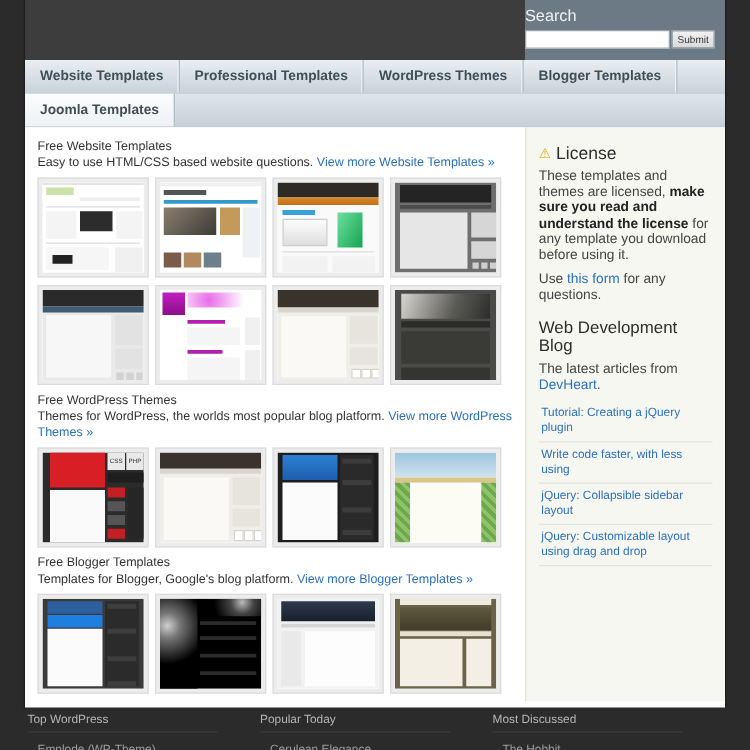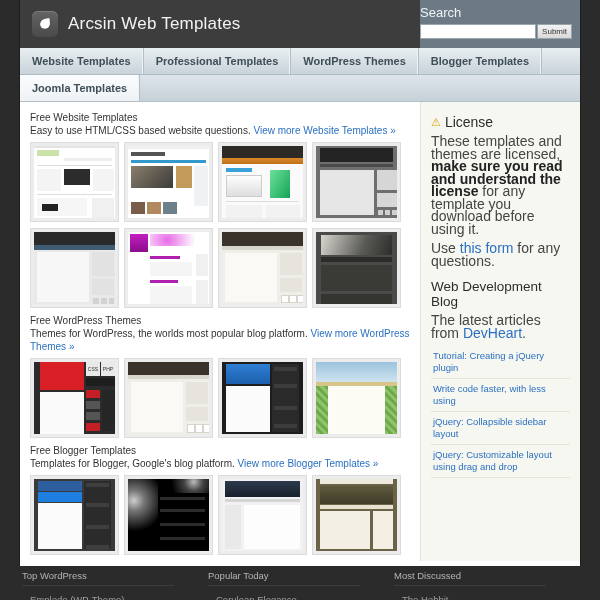--- a/index.html
+++ b/index.html
@@ -201,21 +201,21 @@
     font-size: 14px;
     color: #2c2c2c;
     margin: 2px 0 5px 0;
     display: flex;
     align-items: center;
     gap: 4px;
     font-weight: 400;
   }
   .side-h.big { font-size: 13.5px; margin-top: 12px; }
   .side-p {
-    font-size: 14px;
+    font-size: 11px;
     color: #444;
     line-height: 12.5px;
     margin: 0 0 7px 0;
   }
   .side-p b { color:#222; }
   .side-p a { color:#2a70c0; text-decoration:none; }
   .side-list { margin: 2px 0 0 0; padding: 0; list-style: none; }
   .side-list li {
     border-bottom: 1px solid #e4e4da;
     padding: 4px 0 4px 2px;
@@ -265,28 +265,20 @@
     text-decoration: none;
     line-height: 12px;
   }
 </style>
 </head>
 <body>
 
 <div id="page">
 
   <div id="header">
-    <div id="brand">
-      <span class="logo-mark">
-        <svg width="16" height="16" viewBox="0 0 16 16">
-          <path d="M12.5 2.2 C 12.5 2.2 6.5 2.0 4.2 5.2 C 2.0 8.2 3.6 12.0 6.8 12.6 C 10.6 13.3 13.2 10.4 12.9 6.8 C 12.75 5.0 12.5 2.2 12.5 2.2 Z" fill="#ffffff"></path>
-        </svg>
-      </span>
-      <span id="brand-title">Arcsin Web Templates</span>
-    </div>
 
     <div id="search-box">
       <span id="search-label">Search</span>
       <div id="search-row">
         <input id="search-input" type="text" placeholder="" style="">
         <button id="search-submit">Submit</button>
       </div>
     </div>
   </div>
 

